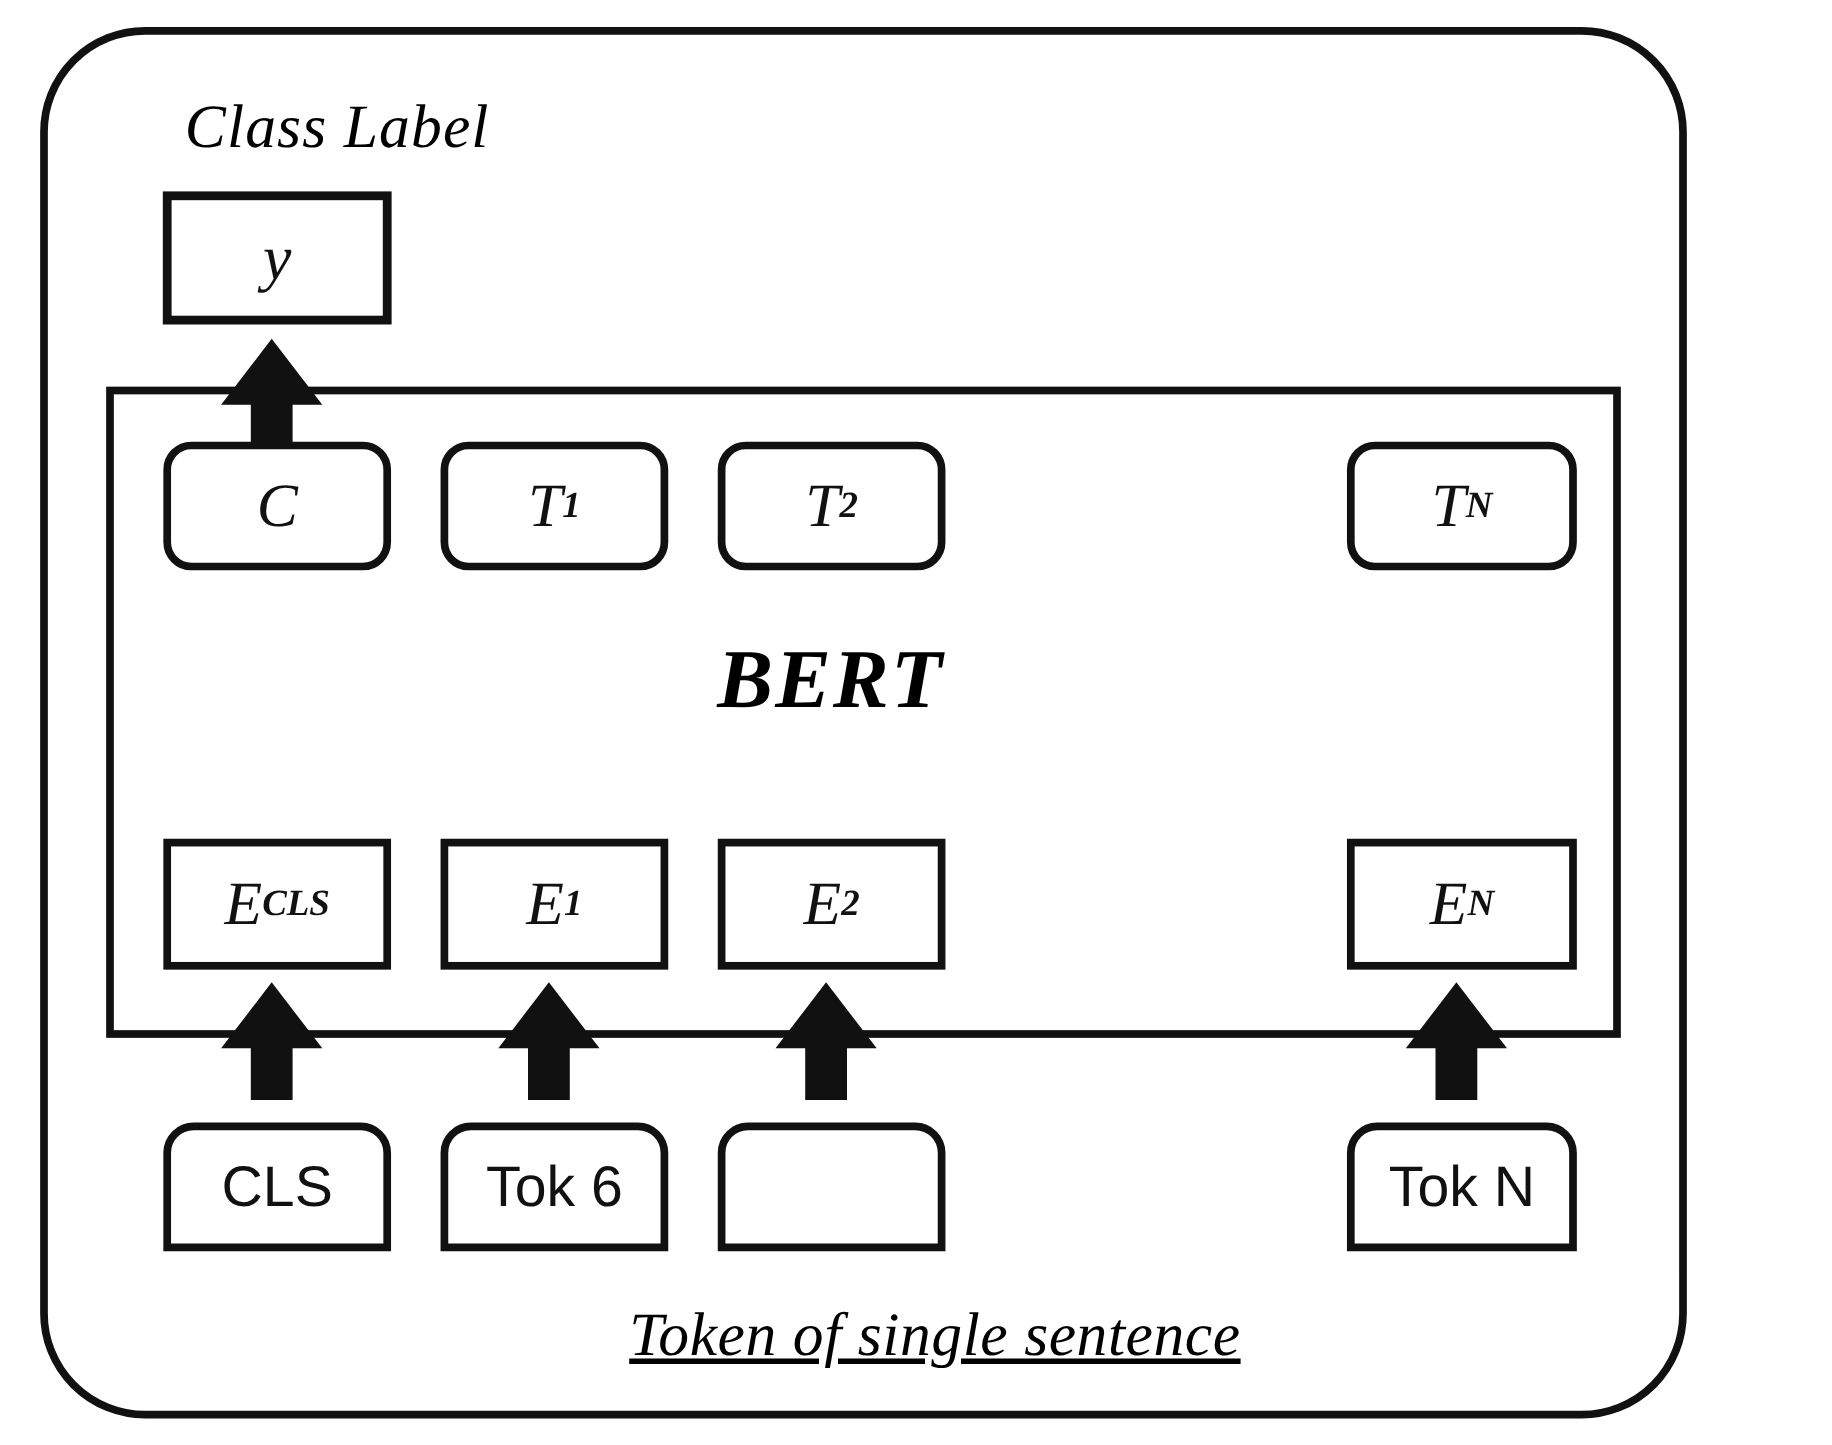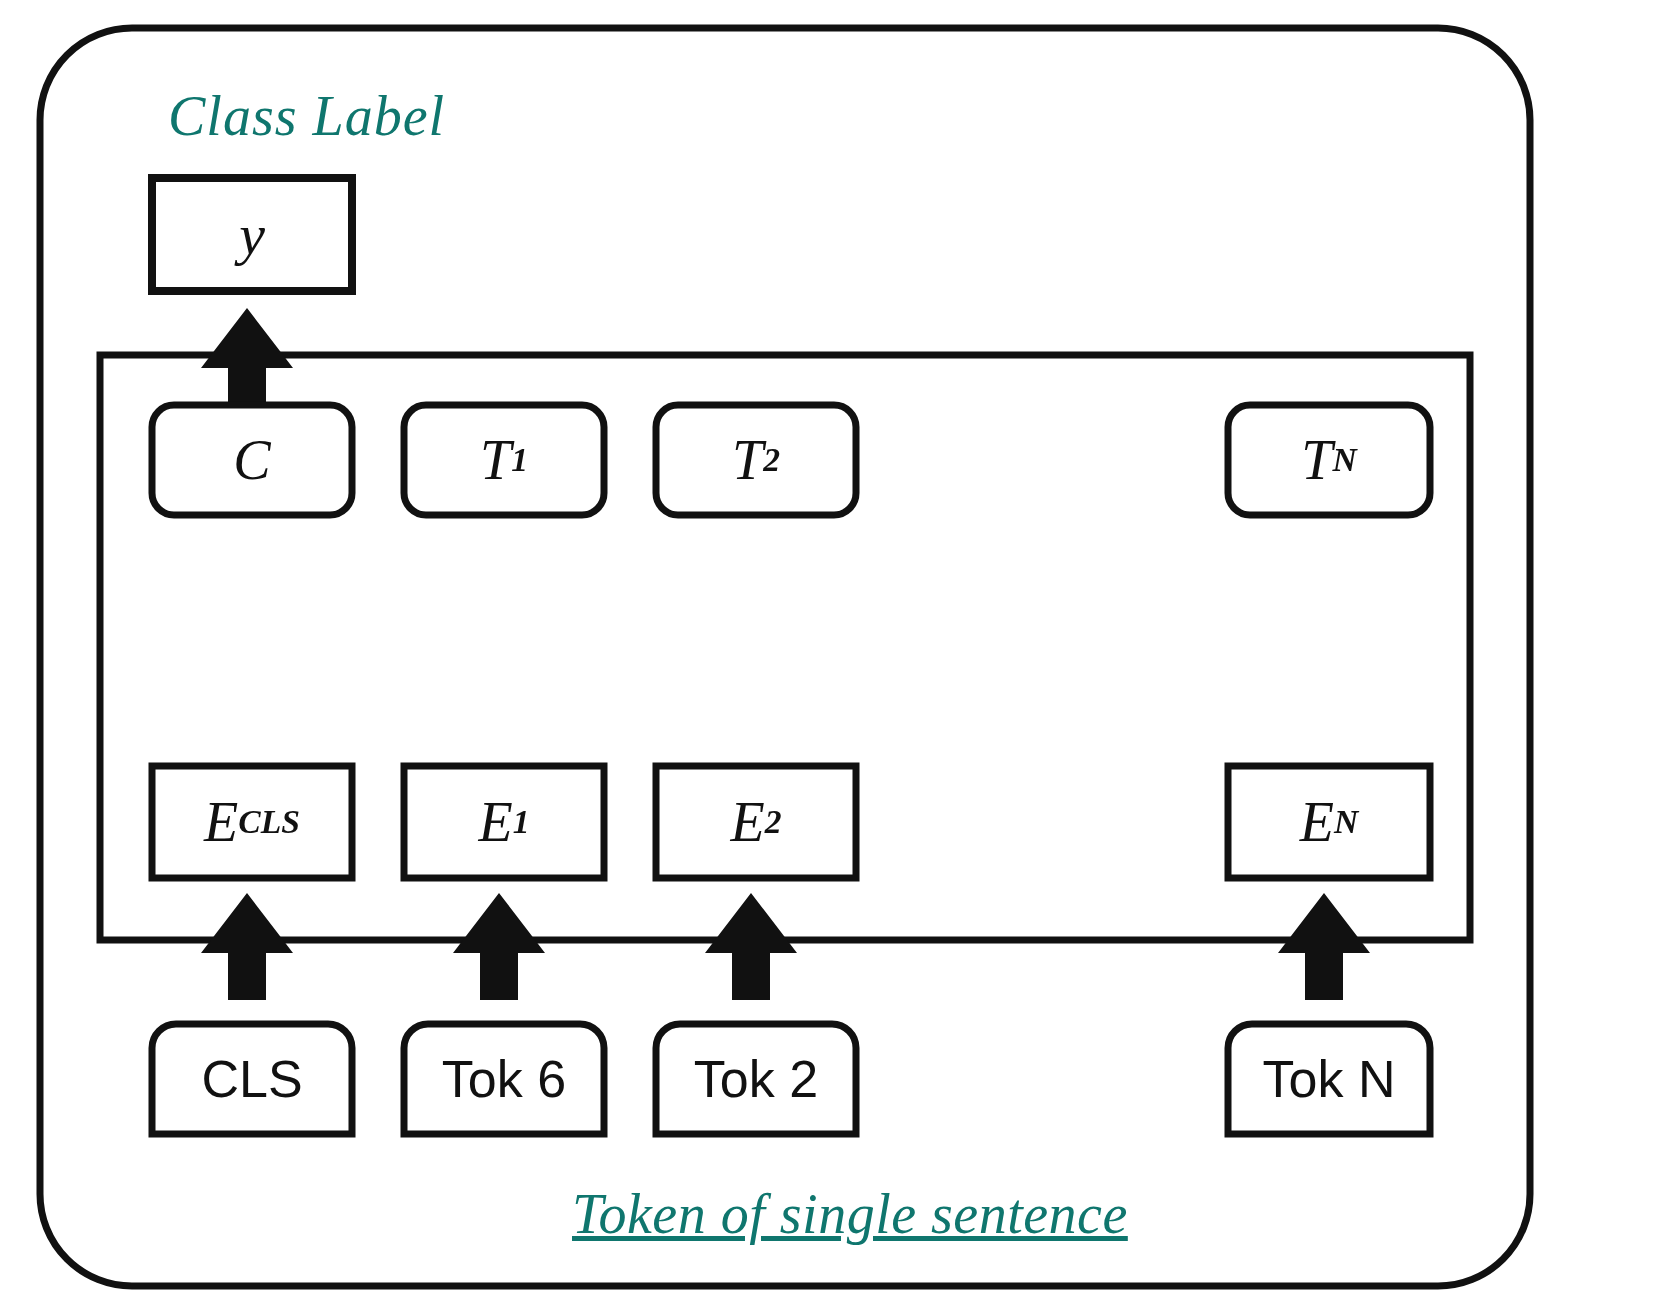--- a/index.html
+++ b/index.html
@@ -19,21 +19,21 @@
   }
   #stage svg.layer {
     position: absolute;
     left: 0;
     top: 0;
     width: 1665px;
     height: 1314px;
   }
   .lbl {
     position: absolute;
-    color: #0f766e;
+    color: #000000;
     white-space: nowrap;
     line-height: 1;
   }
   .serif-italic {
     font-family: "Liberation Serif", "DejaVu Serif", serif;
     font-style: italic;
   }
   .caption-top {
     font-size: 56px;
     letter-spacing: 1px;
@@ -139,38 +139,38 @@
   </div>
   <div class="centerbox boxlabel" style="left:656px; top:405px; width:200px; height:110px;">
     <span>T</span>
       <sub>2</sub>
   </div>
   <div class="centerbox boxlabel" style="left:1228px; top:405px; width:202px; height:110px;">
     <span>T</span>
       <sub>N</sub>
   </div>
 
+  <div class="lbl bert-word" style="left:652px; top:580px;">BERT</div>
 
   <div class="centerbox boxlabel" style="left:152px; top:766px; width:200px; height:112px;">
     <span>E</span>
       <sub>CLS</sub>
   </div>
   <div class="centerbox boxlabel" style="left:404px; top:766px; width:200px; height:112px;">
     <span>E</span>
       <sub>1</sub>
   </div>
   <div class="centerbox boxlabel" style="left:656px; top:766px; width:200px; height:112px;">
     <span>E</span>
       <sub>2</sub>
   </div>
   <div class="centerbox boxlabel" style="left:1228px; top:766px; width:202px; height:112px;">
     <span>E</span>
       <sub>N</sub>
   </div>
 
   <div class="centerbox toklabel" style="left:152px; top:1024px; width:200px; height:110px;">CLS</div>
   <div class="centerbox toklabel" style="left:404px; top:1024px; width:200px; height:110px;">Tok 6</div>
-  <div class="centerbox toklabel" style="left:656px; top:1024px; width:200px; height:110px;">Tok 2</div>
   <div class="centerbox toklabel" style="left:1228px; top:1024px; width:202px; height:110px;text-align:center;">Tok N</div>
 
   <div class="lbl serif-italic caption-bottom" style="left:572px; top:1186px;text-decoration:underline;">Token of  single sentence</div>
 
 </div>
 
 </body></html>

